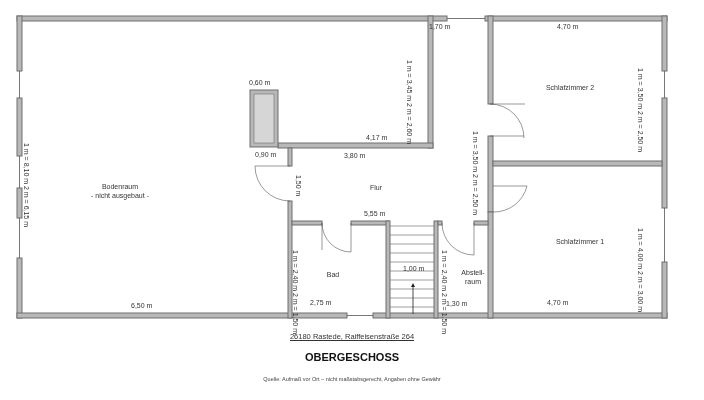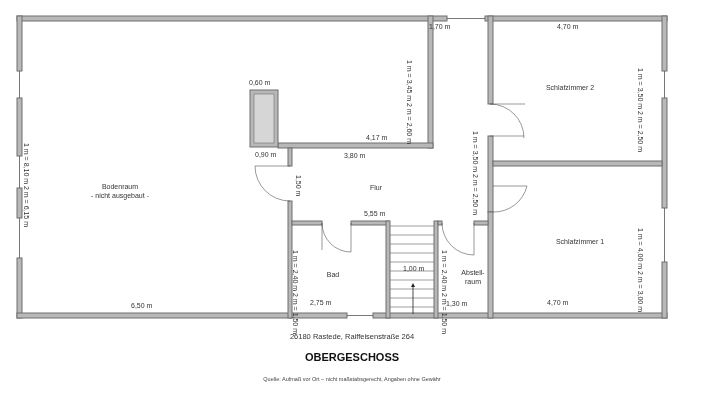--- a/index.html
+++ b/index.html
@@ -2,21 +2,21 @@
 <html><head>
 <meta charset="utf-8">
 <style>
   html,body{margin:0;padding:0;background:#fff;}
   body{width:704px;height:400px;position:relative;overflow:hidden;font-family:"Liberation Sans",sans-serif;color:#222;}
   .plan{position:absolute;left:0;top:0;width:704px;height:400px;}
   .lbl{position:absolute;font-size:7px;color:#333;white-space:nowrap;line-height:1;}
   .vlbl{position:absolute;font-size:7px;color:#333;white-space:nowrap;line-height:9px;writing-mode:vertical-rl;text-align:left;}
   .room{position:absolute;font-size:7px;color:#333;text-align:center;line-height:9px;white-space:nowrap;}
   .foot{position:absolute;left:0;width:704px;text-align:center;}
-  .addr{top:332px;font-size:7.5px;color:#333;}
+  .addr{top:332px;font-size:7.5px;color:#333;text-decoration:underline;}
   .title{top:351px;font-size:11px;font-weight:bold;color:#111;}
   .src{top:376px;font-size:5.5px;color:#444;}
 </style>
 </head>
 <body>
 
 <svg class="plan" viewBox="0 0 704 400" width="704" height="400">
   <defs>
     <style>
       .w{fill:#b8b8b8;stroke:#6f6f6f;stroke-width:1;}

